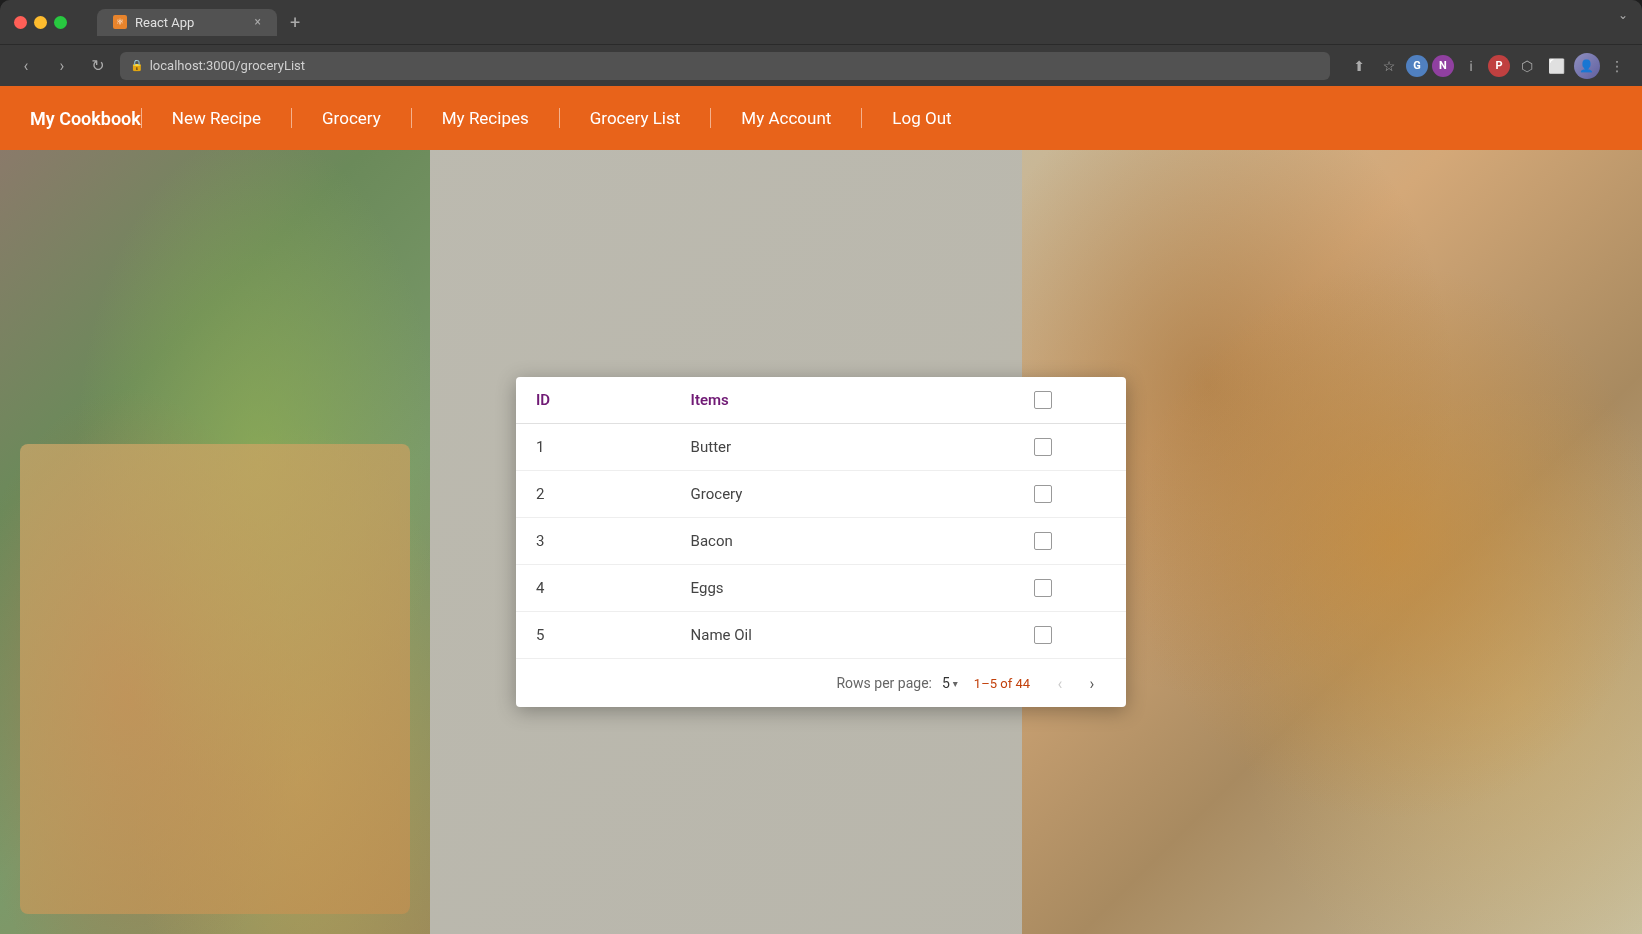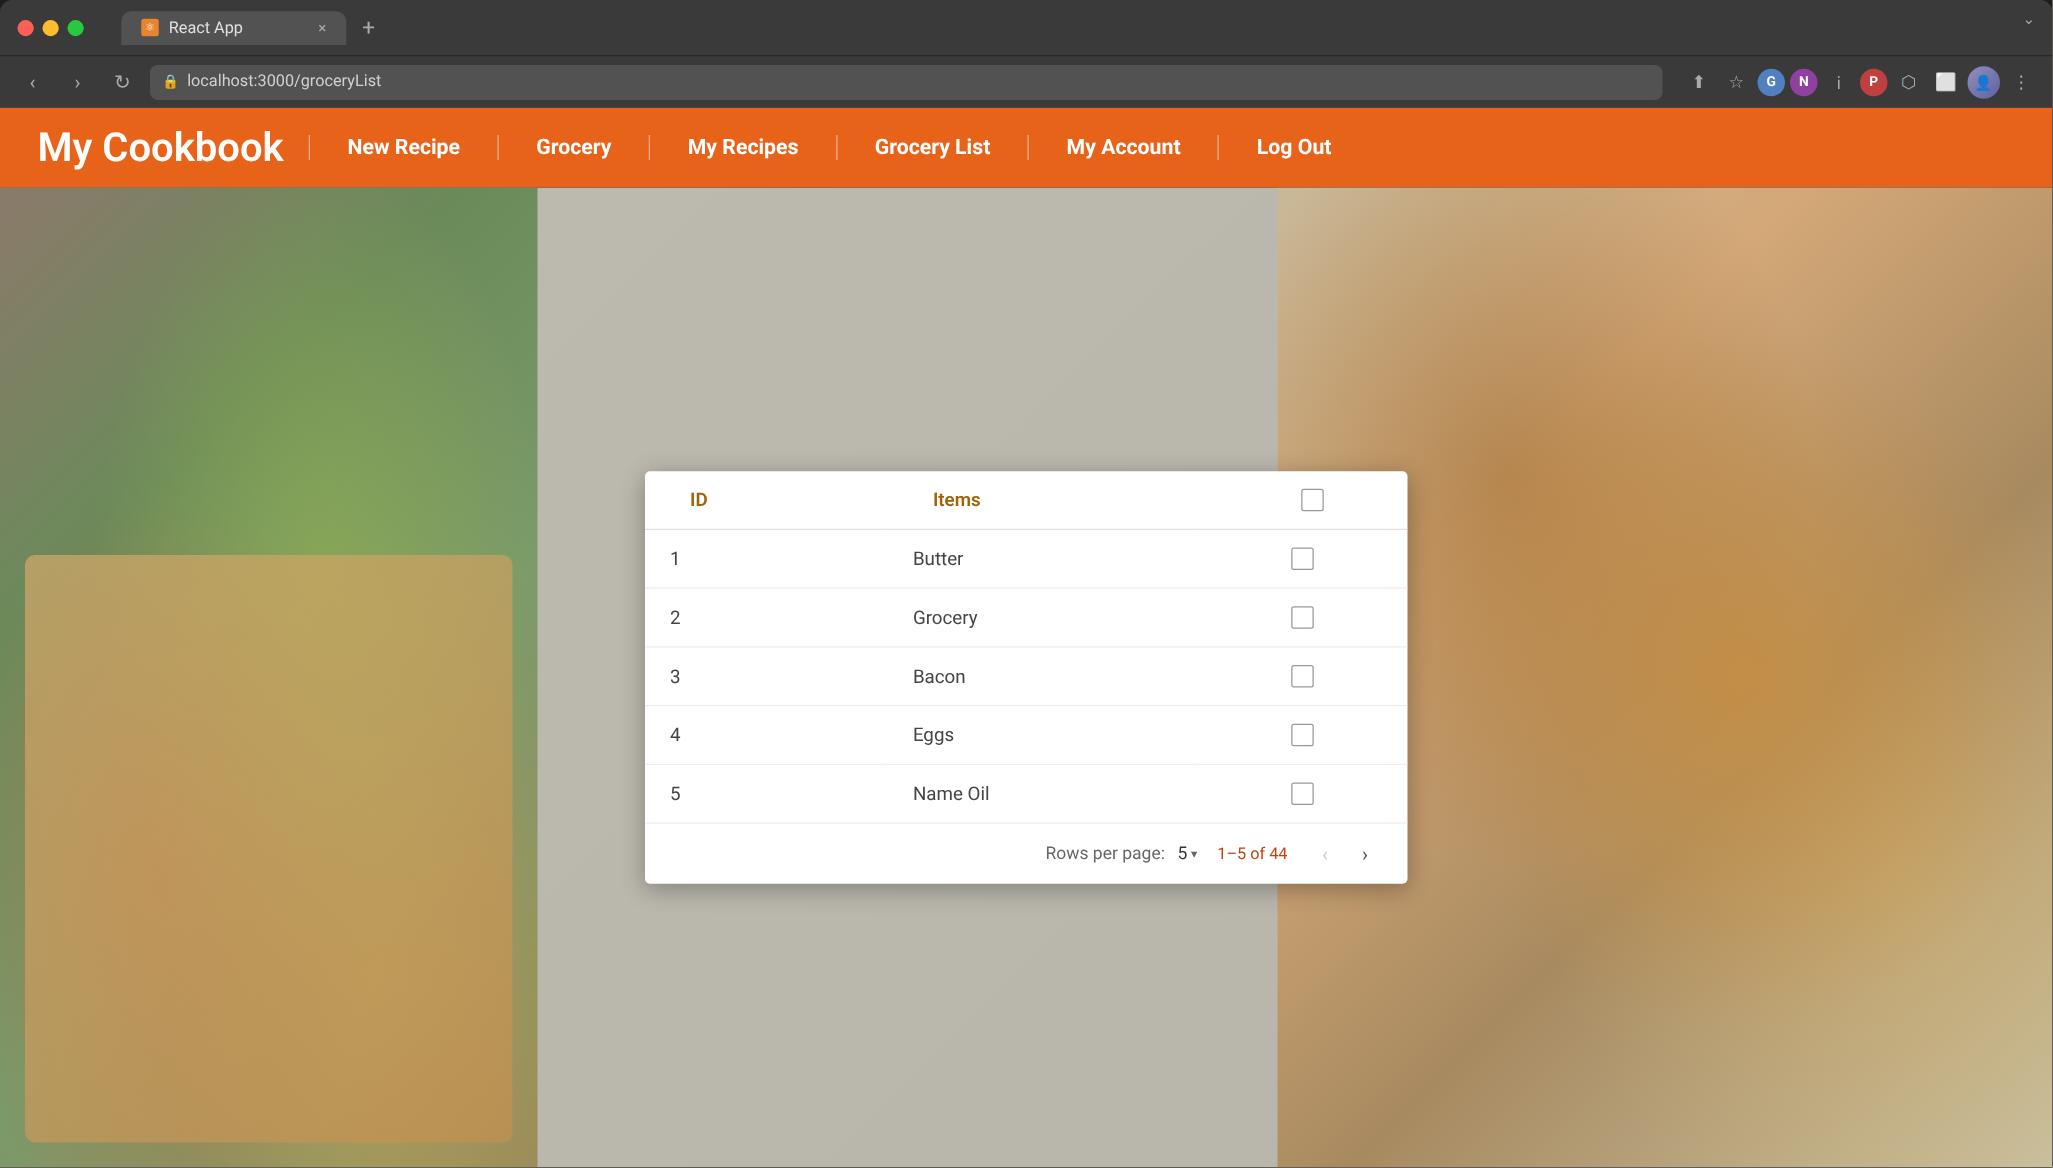--- a/index.html
+++ b/index.html
@@ -177,35 +177,34 @@
       background: #e8631a;
       height: 64px;
       display: flex;
       align-items: center;
       padding: 0 30px;
       flex-shrink: 0;
     }
 
     .app-brand {
       color: white;
-      font-size: 32px;
+      font-size: 18px;
       font-weight: 600;
-      margin-right: 20px;
     }
 
     .nav-links {
       display: flex;
       align-items: center;
       flex: 1;
     }
 
     .nav-link {
       color: white;
       font-size: 17px;
-      font-weight: 700;
+      font-weight: 400;
       padding: 0 30px;
       cursor: pointer;
       border-left: 1px solid rgba(255,255,255,0.5);
       text-decoration: none;
     }
 
     .nav-link:last-child {
       
     }
 
@@ -304,22 +303,22 @@
 
     .grocery-table {
       width: 100%;
       border-collapse: collapse;
     }
 
     .grocery-table th {
       text-align: left;
       font-weight: 600;
       font-size: 15px;
-      color: #a16207;
-      padding: 14px 36px;
+      color: #701a75;
+      padding: 14px 20px;
       border-bottom: 1px solid #e0e0e0;
     }
 
     .grocery-table th:last-child {
       text-align: center;
       padding-right: 20px;
     }
 
     .grocery-table td {
       padding: 14px 20px;

